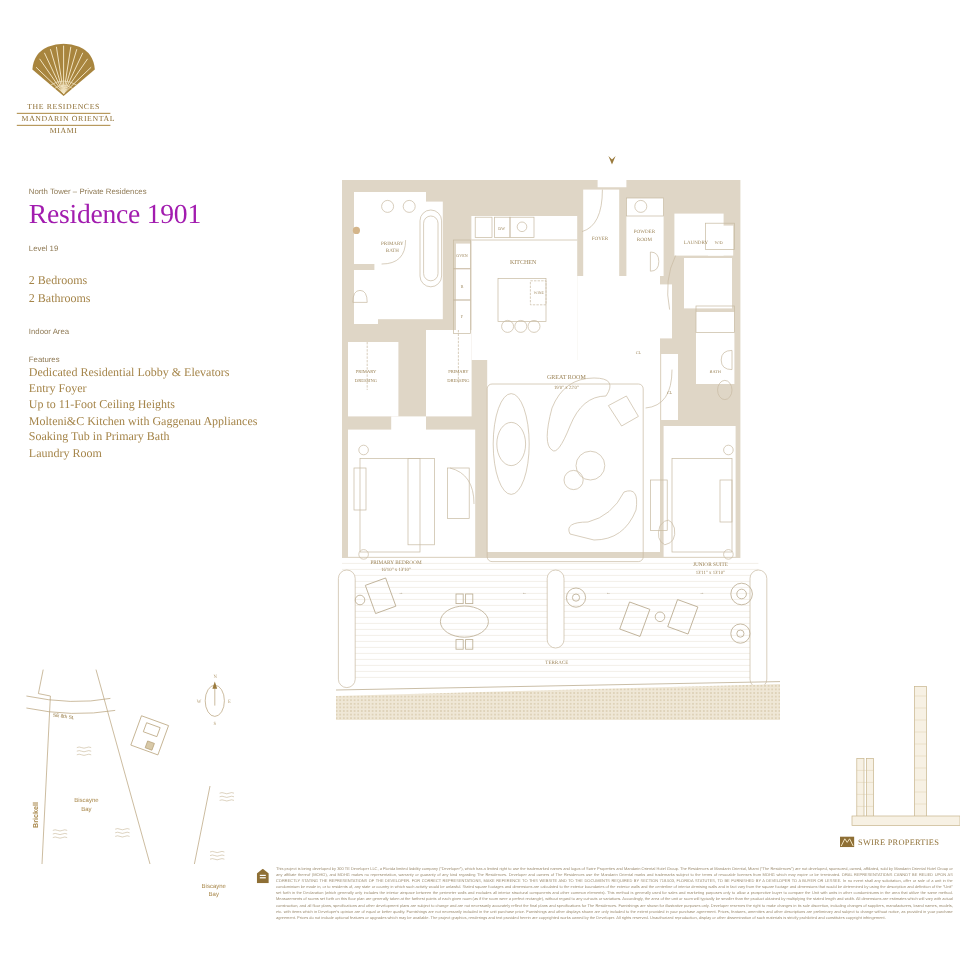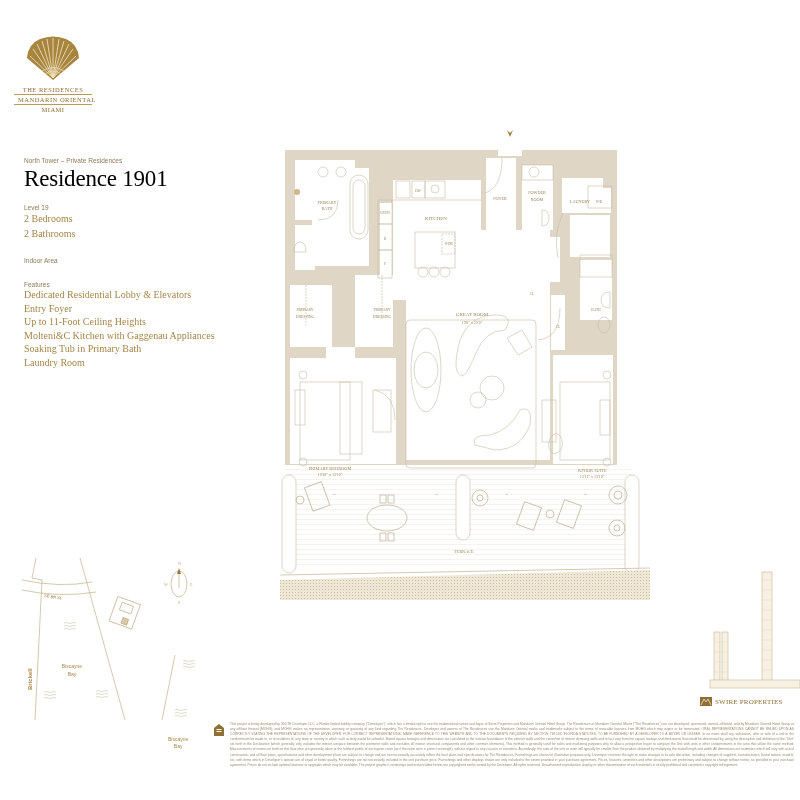--- a/index.html
+++ b/index.html
@@ -9,23 +9,23 @@
 
   
   #logo { position: absolute; left: 18px; top: 36px; width: 70px; text-align: center; }
   #logo svg { display: block; margin: 0 auto; }
   .logo-line { font-size: 6.5px; letter-spacing: 0.5px; line-height: 9px; color: #8e6f35; white-space: nowrap; }
   .logo-rule { border-top: 1px solid #b89a5e; margin: 0 -4px; }
 
   
   #info { position: absolute; left: 24px; top: 157px; width: 200px; }
   .eyebrow { font-size: 6.5px; color: #8f7a55; }
-  .title { font-size: 23px; line-height: 26px; margin-top: 2px; color: #000000; letter-spacing: -0.2px; }
+  .title { font-size: 23px; line-height: 26px; margin-top: 2px; color: #a21caf; letter-spacing: -0.2px; }
   .level { font-size: 6.5px; color: #8f7a55; margin-top: 12px; }
-  .rooms { }
+  .rooms { margin-top: 16px; }
   .big-item { font-size: 10px; line-height: 15px; color: #a5854a; }
   .area-label { font-size: 6.5px; color: #8f7a55; margin-top: 16px; }
   .area-value { font-size: 10px; line-height: 14px; color: #a5854a; }
   .features-label { font-size: 6.5px; color: #8f7a55; margin-top: 17px; }
   .feature { font-size: 10px; line-height: 13.5px; color: #a5854a; white-space: nowrap; }
 
   
   #plan { position: absolute; left: 270px; top: 120px; width: 420px; height: 480px; }
 
   

